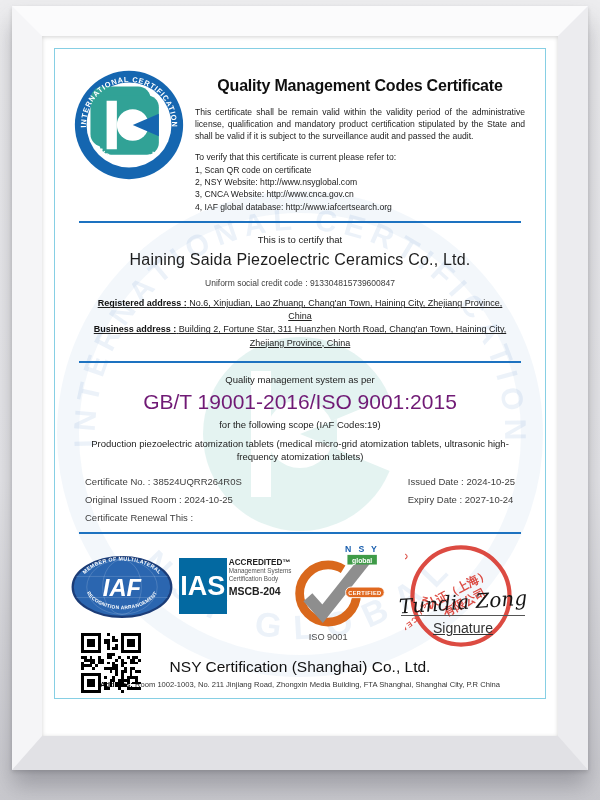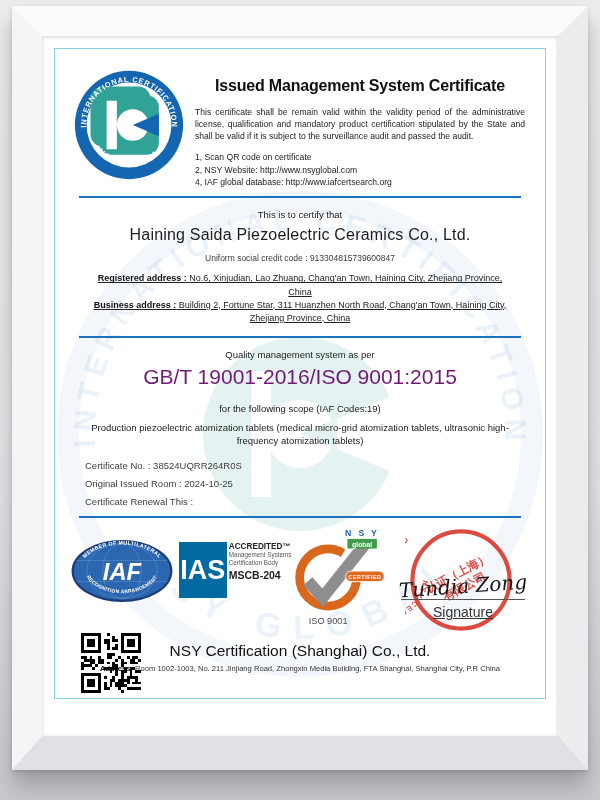--- a/index.html
+++ b/index.html
@@ -30,21 +30,21 @@
   .para{font-size:8.6px;line-height:1.4;color:#222;text-align:justify;margin-top:11px;}
   .verify{font-size:8.6px;line-height:1.45;color:#222;margin-top:9px;}
   .hr-blue{border:none;border-top:2px solid #1d72c0;margin:8px 24px 0 24px;}
   .certify{font-size:9.5px;color:#222;text-align:center;margin-top:11px;}
   .company{font-size:16px;color:#1c1c1c;text-align:center;margin-top:6px;letter-spacing:.2px;}
   .credit{font-size:8.5px;color:#3c3c3c;text-align:center;margin-top:9px;}
   .addr{font-size:9px;line-height:1.45;color:#222;text-align:center;margin:9px 32px 0 32px;text-decoration:underline;}
   .addr b{color:#111;}
   .sysline{font-size:9.5px;color:#222;text-align:center;margin-top:11px;}
   .standard{font-size:21px;font-weight:normal;color:#701a75;text-align:center;margin-top:5px;}
-  .scopeline{font-size:9.5px;color:#222;text-align:center;margin-top:14px;}
+  .scopeline{font-size:9.5px;color:#222;text-align:center;margin-top:5px;}
   .scopetext{font-size:9.5px;line-height:1.4;color:#222;text-align:center;margin:7px 26px 0 26px;}
   .details{display:flex;justify-content:space-between;padding:0 30px;font-size:9.5px;color:#3d3d3d;margin-top:10px;line-height:1.9;}
   .details .col-r{text-align:left;}
   
   .marks{display:flex;justify-content:space-between;align-items:flex-start;padding:8px 14px 0 14px;height:112px;position:relative;}
   .iaf-wrap{margin-top:8px;}
   .ias-group{display:flex;margin-top:16px;}
   .ias-sq{width:48px;height:56px;background:#0369a1;color:#fff;display:flex;align-items:center;justify-content:center;font-size:27px;font-weight:bold;}
   .ias-txt{margin-left:2px;color:#222;}
   .ias-accredited{font-size:8.2px;font-weight:bold;}
@@ -105,25 +105,27 @@
               <path id="logoBot" d="M 20.1,78.6 A 44,44 0 0 0 99.9,78.6"></path>
             </defs>
             <text font-size="8" font-weight="bold" letter-spacing="0.8" fill="#ffffff">
               <textPath href="#logoTop" startOffset="50%" text-anchor="middle">INTERNATIONAL CERTIFICATION</textPath>
             </text>
             <text font-size="8.6" font-weight="bold" letter-spacing="2" fill="#ffffff">
               <textPath href="#logoBot" startOffset="50%" text-anchor="middle">NSY GLOBAL</textPath>
             </text>
           </svg>
           <div class="head-right">
-            <div class="title">Issued Management System Certificate</div>
+            <div class="title">Quality Management Codes Certificate</div>
             <div class="para">This certificate shall be remain valid within the validity period of the administrative license, qualification and mandatory product certification stipulated by the State and shall be valid if it is subject to the surveillance audit and passed the audit.</div>
             <div class="verify">
+              <div>To verify that this certificate is current please refer to:</div>
               <div>1, Scan QR code on certificate</div>
               <div>2, NSY Website: http://www.nsyglobal.com</div>
+              <div>3, CNCA Website: http://www.cnca.gov.cn</div>
               <div>4, IAF global database: http://www.iafcertsearch.org</div>
             </div>
           </div>
         </div>
 
         <hr class="hr-blue">
 
         <div class="certify">This is to certify that</div>
         <div class="company">Haining Saida Piezoelectric Ceramics Co., Ltd.</div>
         <div class="credit">Uniform social credit code : 913304815739600847</div>
@@ -139,20 +141,24 @@
         <div class="sysline">Quality management system as per</div>
         <div class="standard">GB/T 19001-2016/ISO 9001:2015</div>
         <div class="scopeline">for the following scope (IAF Codes:19)</div>
         <div class="scopetext">Production piezoelectric atomization tablets (medical micro-grid atomization tablets, ultrasonic high-frequency atomization tablets)</div>
 
         <div class="details">
           <div class="col-l">
             <div><span>Certificate No. :</span> <span>38524UQRR264R0S</span></div>
             <div><span>Original Issued Room :</span> <span>2024-10-25</span></div>
             <div><span>Certificate Renewal This :</span> <span></span></div>
+          </div>
+          <div class="col-r">
+            <div><span>Issued Date :</span> <span>2024-10-25</span></div>
+            <div><span>Expiry Date :</span> <span>2027-10-24</span></div>
           </div>
         </div>
 
         <hr class="hr-blue" style="margin-top:5px">
 
         <div class="marks">
 
           <svg class="iaf-wrap" viewBox="0 0 120 84" width="106" height="74">
             <ellipse cx="60" cy="42" rx="56" ry="34" fill="#2b66b0" stroke="#1b3c77" stroke-width="2.5"></ellipse>
             <ellipse cx="60" cy="42" rx="40" ry="31" fill="none" stroke="rgba(255,255,255,0.22)" stroke-width="0.8"></ellipse>

